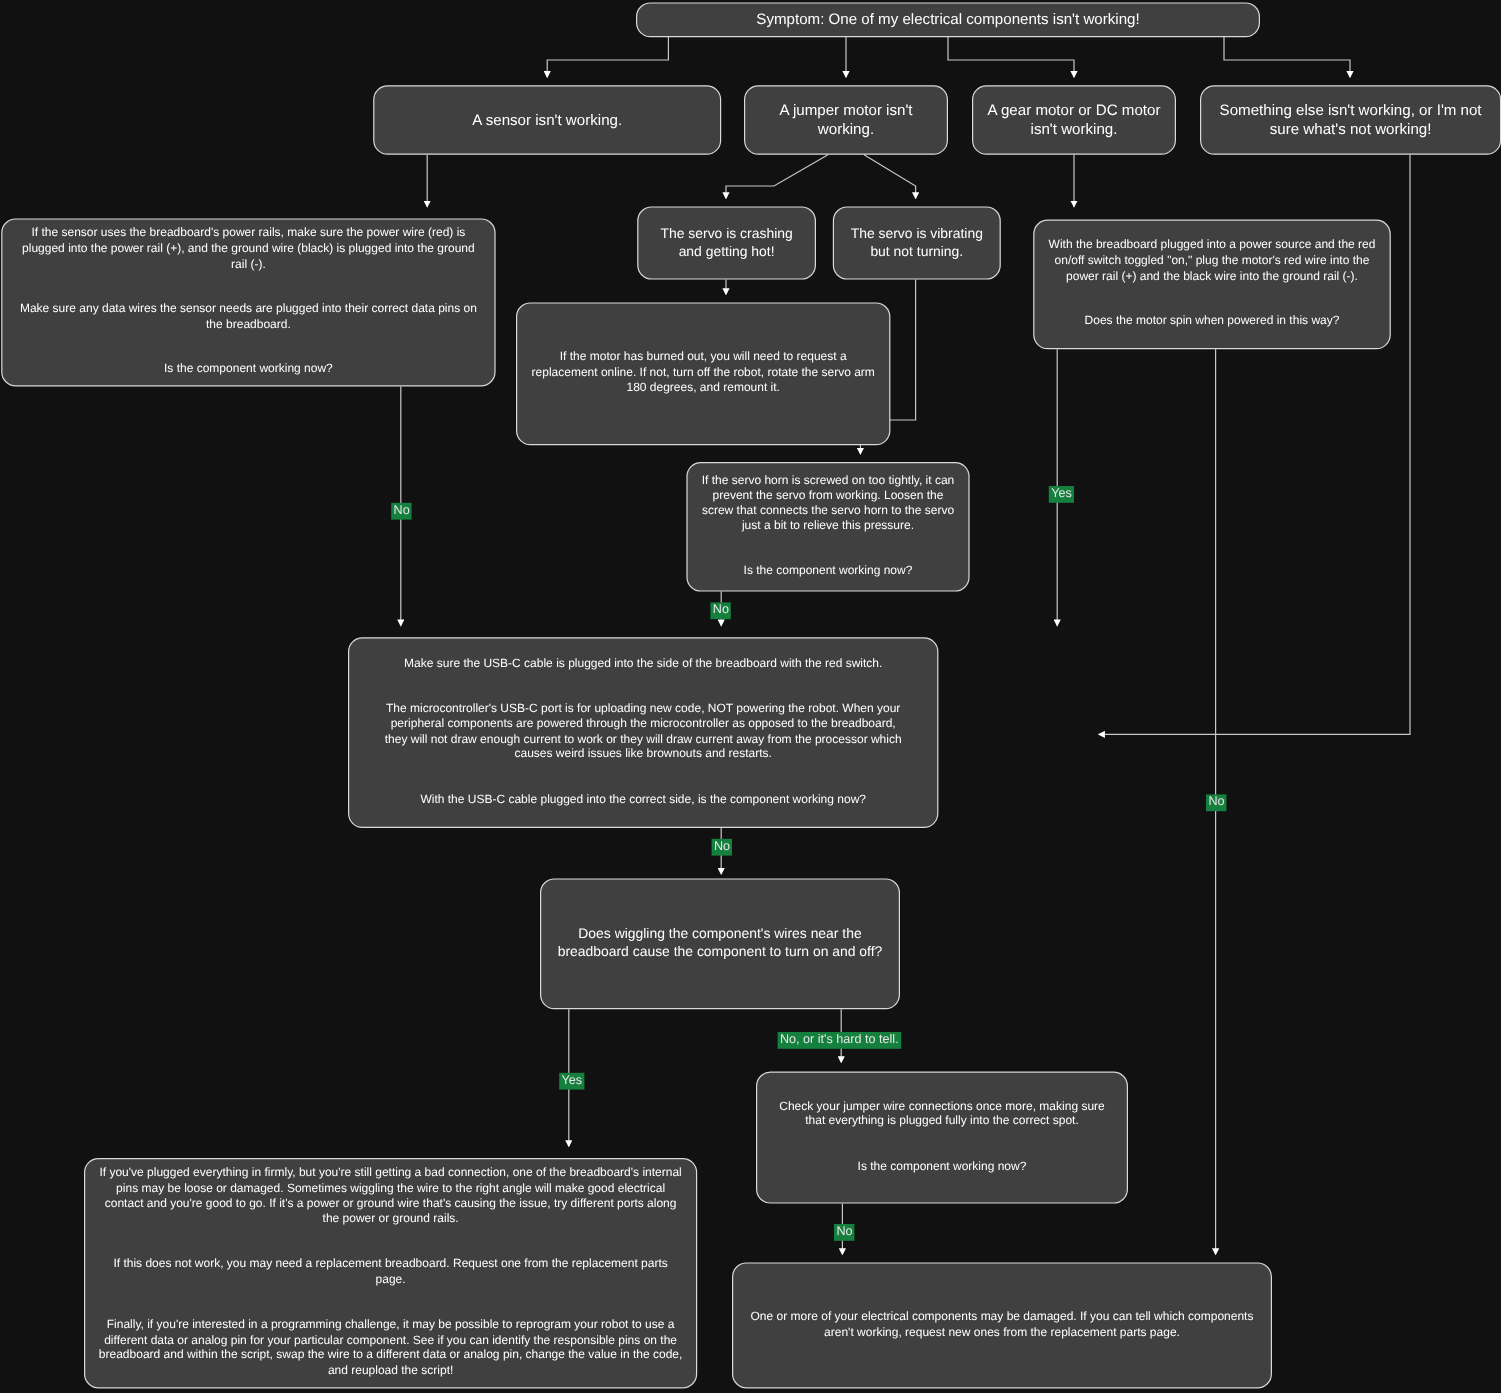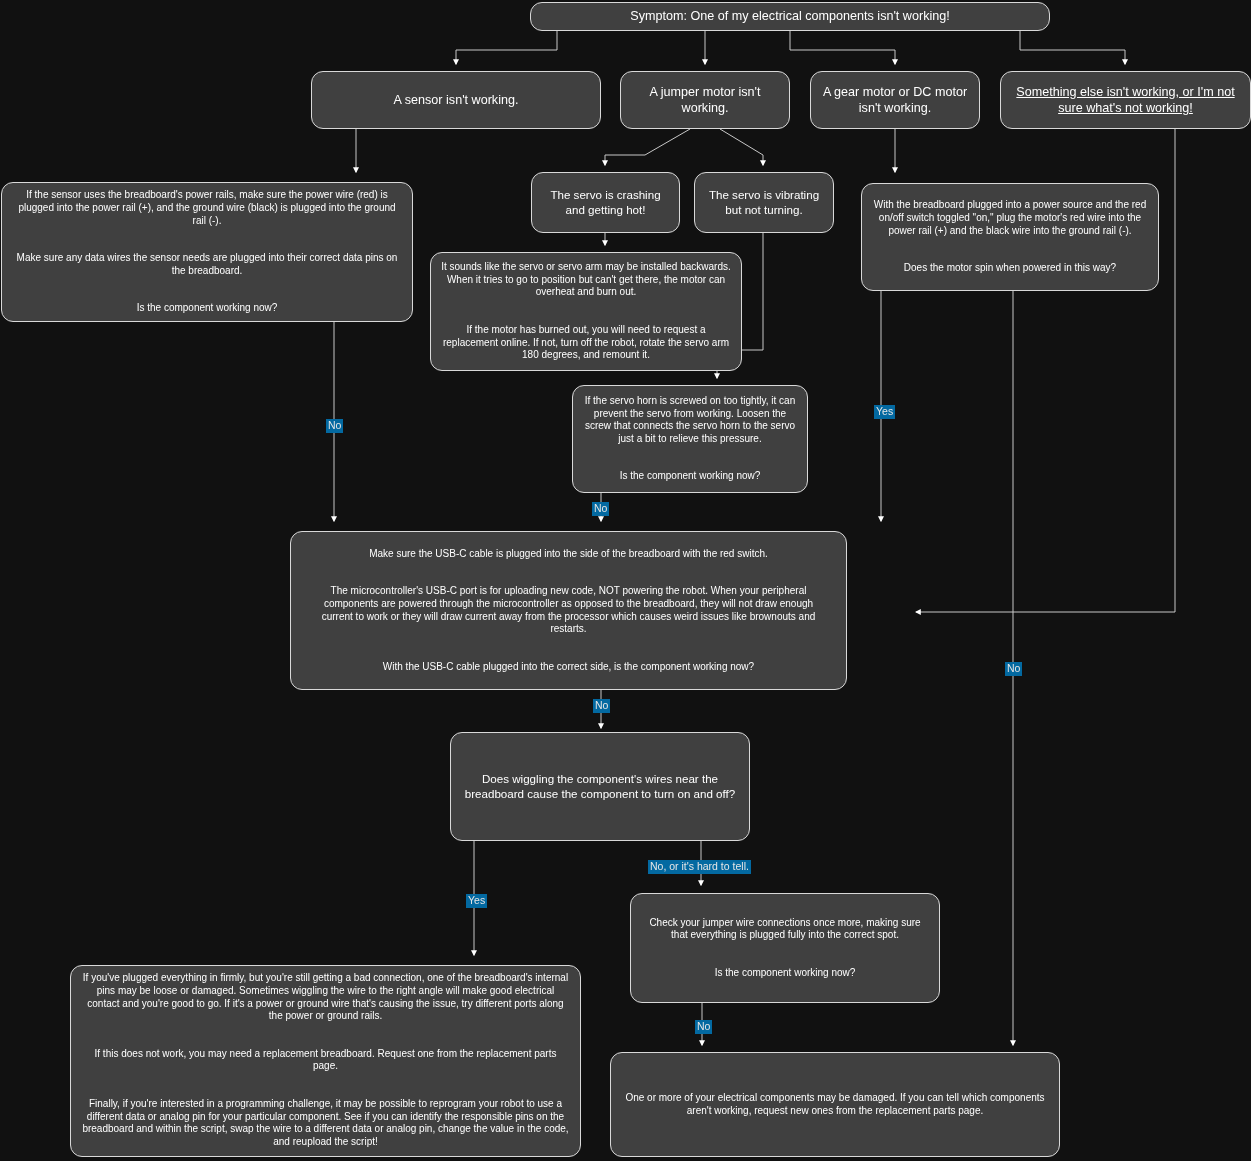--- a/index.html
+++ b/index.html
@@ -30,21 +30,21 @@
     line-height:1.28;
   }
   .node p{margin:0;}
   .node p + p{margin-top:1.15em;}
   .fs13{font-size:12.6px;}
   .fs12{font-size:11.6px;}
   .fs11{font-size:10px;gap:13px;}
   .edge-label{
     position:absolute;
     z-index:3;
-    background:#0369a1;
+    background:#15803d;
     color:#e6e6e6;
     font-size:10.5px;
     line-height:1.1;
     padding:1px 2px;
     white-space:nowrap;
   }
 </style>
 </head>
 <body>
 
@@ -106,69 +106,68 @@
   </div>
 
   <div class="node fs13" style="left:620px;top:71px;width:170px;height:58px;">
     <p>A jumper motor isn't working.</p>
   </div>
 
   <div class="node fs13" style="left:810px;top:71px;width:170px;height:58px;">
     <p>A gear motor or DC motor isn't working.</p>
   </div>
 
-  <div class="node fs13" style="left:1000px;top:71px;width:251px;height:58px;text-decoration:underline;">
+  <div class="node fs13" style="left:1000px;top:71px;width:251px;height:58px;">
     <p>Something else isn't working, or I'm not sure what's not working!</p>
   </div>
 
   <div class="node fs11" style="left:1px;top:182px;width:412px;height:140px;flex-direction:column;justify-content:center;">
     <p>If the sensor uses the breadboard's power rails, make sure the power wire (red) is plugged into the power rail (+), and the ground wire (black) is plugged into the ground rail (-).</p>
     <p>Make sure any data wires the sensor needs are plugged into their correct data pins on the breadboard.</p>
     <p>Is the component working now?</p>
   </div>
 
   <div class="node fs12" style="left:531px;top:172px;width:149px;height:61px;">
     <p>The servo is crashing and getting hot!</p>
   </div>
 
   <div class="node fs12" style="left:694px;top:172px;width:140px;height:61px;">
     <p>The servo is vibrating but not turning.</p>
   </div>
 
   <div class="node fs11" style="left:430px;top:252px;width:312px;height:119px;flex-direction:column;justify-content:center;">
-    <p>It sounds like the servo or servo arm may be installed backwards. When it tries to go to position but can't get there, the motor can overheat and burn out.</p>
     <p>If the motor has burned out, you will need to request a replacement online. If not, turn off the robot, rotate the servo arm 180 degrees, and remount it.</p>
   </div>
 
   <div class="node fs11" style="left:572px;top:385px;width:236px;height:108px;flex-direction:column;justify-content:center;">
     <p>If the servo horn is screwed on too tightly, it can prevent the servo from working. Loosen the screw that connects the servo horn to the servo just a bit to relieve this pressure.</p>
     <p>Is the component working now?</p>
   </div>
 
   <div class="node fs11" style="left:861px;top:183px;width:298px;height:108px;flex-direction:column;justify-content:center;">
     <p>With the breadboard plugged into a power source and the red on/off switch toggled "on," plug the motor's red wire into the power rail (+) and the black wire into the ground rail (-).</p>
     <p>Does the motor spin when powered in this way?</p>
   </div>
 
-  <div class="node fs11" style="left:290px;top:531px;width:557px;height:159px;flex-direction:column;justify-content:center;padding:6px 24px;">
+  <div class="node fs11" style="left:290px;top:531px;width:492px;height:159px;flex-direction:column;justify-content:center;padding:6px 24px;">
     <p>Make sure the USB-C cable is plugged into the side of the breadboard with the red switch.</p>
     <p>The microcontroller's USB-C port is for uploading new code, NOT powering the robot. When your peripheral components are powered through the microcontroller as opposed to the breadboard, they will not draw enough current to work or they will draw current away from the processor which causes weird issues like brownouts and restarts.</p>
     <p>With the USB-C cable plugged into the correct side, is the component working now?</p>
   </div>
 
   <div class="node fs12" style="left:450px;top:732px;width:300px;height:109px;">
     <p>Does wiggling the component's wires near the breadboard cause the component to turn on and off?</p>
   </div>
 
   <div class="node fs11" style="left:630px;top:893px;width:310px;height:110px;flex-direction:column;justify-content:center;">
     <p>Check your jumper wire connections once more, making sure that everything is plugged fully into the correct spot.</p>
     <p>Is the component working now?</p>
   </div>
 
-  <div class="node fs11" style="left:70px;top:965px;width:511px;height:192px;flex-direction:column;justify-content:flex-start;">
+  <div class="node fs11" style="left:70px;top:965px;width:511px;height:192px;flex-direction:column;justify-content:space-between;">
     <p>If you've plugged everything in firmly, but you're still getting a bad connection, one of the breadboard's internal pins may be loose or damaged. Sometimes wiggling the wire to the right angle will make good electrical contact and you're good to go. If it's a power or ground wire that's causing the issue, try different ports along the power or ground rails.</p>
     <p>If this does not work, you may need a replacement breadboard. Request one from the replacement parts page.</p>
     <p>Finally, if you're interested in a programming challenge, it may be possible to reprogram your robot to use a different data or analog pin for your particular component. See if you can identify the responsible pins on the breadboard and within the script, swap the wire to a different data or analog pin, change the value in the code, and reupload the script!</p>
   </div>
 
   <div class="node fs11" style="left:610px;top:1052px;width:450px;height:105px;">
     <p>One or more of your electrical components may be damaged. If you can tell which components aren't working, request new ones from the replacement parts page.</p>
   </div>
 
   <div class="edge-label" style="left:326px;top:419px;">No</div>

